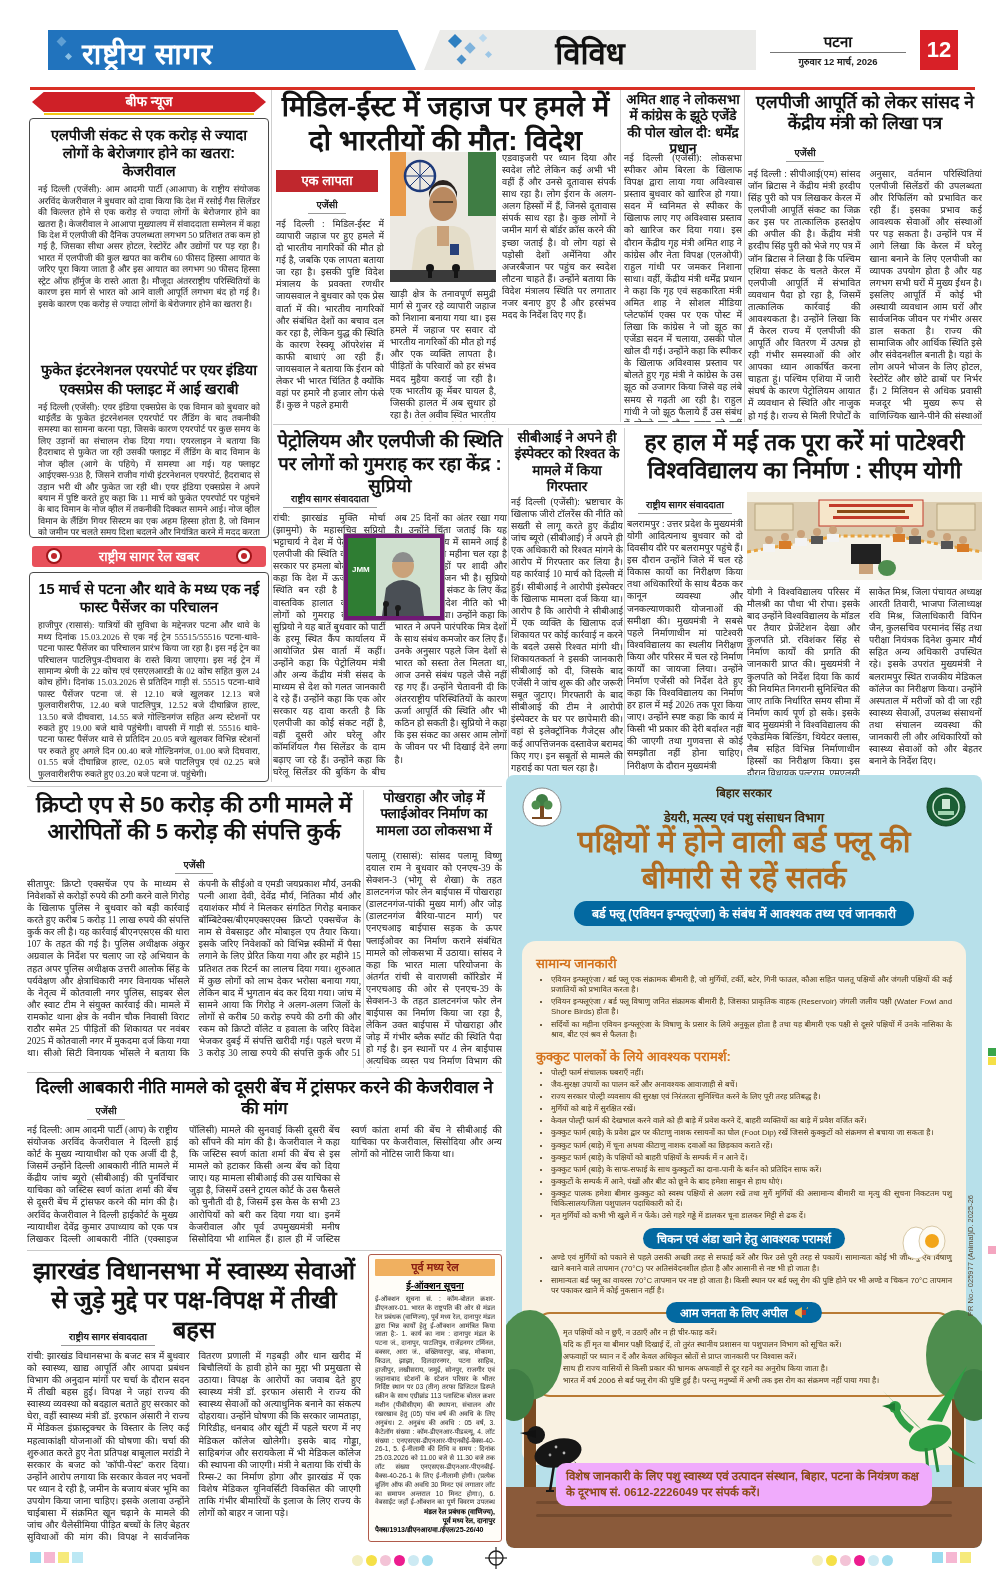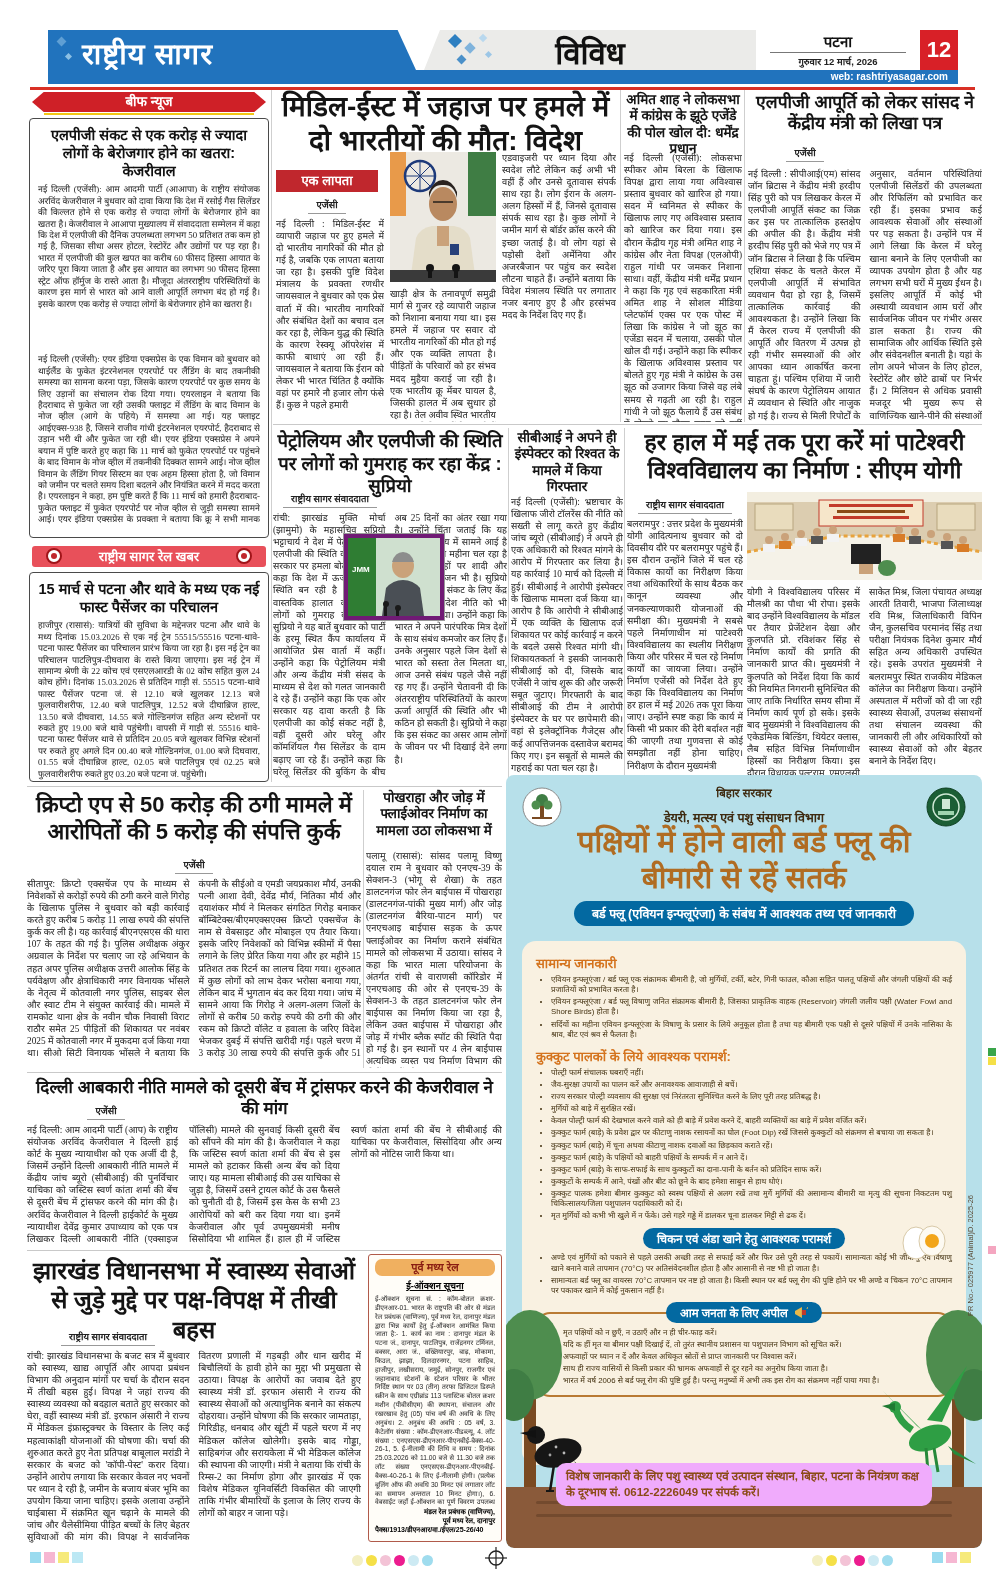--- a/index.html
+++ b/index.html
@@ -59,21 +59,21 @@
   .appealpill{position:absolute;top:-12px;left:50%;transform:translate(-50%,0);white-space:nowrap;}
   .adfooter{position:absolute;left:50px;top:688px;width:376px;background:#f0abfc;border-radius:10px;
             font-weight:bold;color:#8a4a16;font-size:11.5px;line-height:1.35;
             padding:6px 10px;box-sizing:border-box;z-index:5;}
   .ground{position:absolute;left:0;top:712px;width:476px;height:61px;background:#8a5a3a;border-radius:0 0 8px 8px;z-index:4;}
   .ground i{display:block;height:3px;background:#734a2e;margin:14px 30px 0;border-radius:2px;}
   .prno{position:absolute;left:460px;top:420px;font-size:7.5px;color:#5a4a35;writing-mode:vertical-rl;
         transform:rotate(180deg);z-index:6;}
   
   .aucbox{border:1.5px solid #b05a4a;border-radius:3px;box-sizing:border-box;padding:4px 6px;overflow:hidden;background:#fffdf8;}
-  .auchead{background:#f0b060;color:#8a1d12;font-weight:bold;font-size:11px;text-align:center;border-radius:7px;line-height:17px;}
+  .auchead{background:#f0b060;color:#8a1d12;font-weight:bold;font-size:11px;text-align:center;border-radius:1px;line-height:17px;}
   .aucsub{font-weight:bold;font-size:9.5px;text-align:center;text-decoration:underline;margin:3px 0;}
   .aucbody{font-size:6.7px;line-height:1.32;text-align:justify;color:#262626;overflow:hidden;}
   .aucsign{font-size:7px;font-weight:bold;text-align:right;line-height:1.3;}
   .aucref{font-size:7px;font-weight:bold;text-align:left;}
   .mark-sq{position:absolute;width:11px;height:11px;}
   .dotrow span{display:inline-block;width:11px;height:11px;border-radius:50%;margin-right:3px;}
 </style>
 </head>
 <body>
 
@@ -92,39 +92,39 @@
       <span class="dia" style="left:34px;top:26px;width:7px;height:7px;background:#4a90c9;"></span>
       <span class="dia" style="left:62px;top:22px;width:5px;height:5px;background:#9cc6e6;"></span>
       <div class="sec-title">विविध</div>
     </div>
     <div class="mast-white">
       <div class="city">पटना</div>
       <div class="mdate">गुरुवार 12 मार्च, 2026</div>
     </div>
     <div class="mast-red">12</div>
   </div>
-  <div class="webstrip">web: rashtriyasagar.com</div>
   <div class="redline"></div>
 
   <div class="vr" style="left:271px;top:90px;height:692px;"></div>
   <div class="vr" style="left:620px;top:90px;height:332px;"></div>
   <div class="vr" style="left:744px;top:90px;height:332px;"></div>
   <div class="vr" style="left:508px;top:428px;height:354px;"></div>
   <div class="vr" style="left:624px;top:428px;height:354px;"></div>
   <div class="vr" style="left:363px;top:790px;height:278px;"></div>
   <div class="hrule" style="left:273px;top:424px;width:709px;"></div>
   <div class="hrule" style="left:27px;top:786px;width:475px;"></div>
   <div class="hrule" style="left:27px;top:1072px;width:475px;"></div>
   <div class="hrule" style="left:27px;top:1250px;width:475px;"></div>
 
   <div class="abs ribbon" style="left:32px;top:92px;width:234px;height:20px;">बीफ न्यूज</div>
   <div class="abs" style="left:44px;top:113px;width:210px;height:2px;background:#f2c714;"></div>
   <div class="abs nbox" style="left:29px;top:118px;width:240px;height:420px;">
     <div class="bhead">एलपीजी संकट से एक करोड़ से ज्यादा लोगों के बेरोजगार होने का खतरा: केजरीवाल</div>
     <div class="bod bod-sm" style="height:170px;">नई दिल्ली (एजेंसी): आम आदमी पार्टी (आआपा) के राष्ट्रीय संयोजक अरविंद केजरीवाल ने बुधवार को दावा किया कि देश में रसोई गैस सिलेंडर की किल्लत होने से एक करोड़ से ज्यादा लोगों के बेरोजगार होने का खतरा है। केजरीवाल ने आआपा मुख्यालय में संवाददाता सम्मेलन में कहा कि देश में एलपीजी की दैनिक उपलब्धता लगभग 50 प्रतिशत तक कम हो गई है, जिसका सीधा असर होटल, रेस्टोरेंट और उद्योगों पर पड़ रहा है। भारत में एलपीजी की कुल खपत का करीब 60 फीसद हिस्सा आयात के जरिए पूरा किया जाता है और इस आयात का लगभग 90 फीसद हिस्सा स्ट्रेट ऑफ हॉर्मुज के रास्ते आता है। मौजूदा अंतरराष्ट्रीय परिस्थितियों के कारण इस मार्ग से भारत को आने वाली आपूर्ति लगभग बंद हो गई है। इसके कारण एक करोड़ से ज्यादा लोगों के बेरोजगार होने का खतरा है।</div>
+    <div class="bhead" style="margin-top:7px;">फुकेत इंटरनेशनल एयरपोर्ट पर एयर इंडिया एक्सप्रेस की फ्लाइट में आई खराबी</div>
     <div class="bod bod-sm" style="height:170px;">नई दिल्ली (एजेंसी): एयर इंडिया एक्सप्रेस के एक विमान को बुधवार को थाईलैंड के फुकेत इंटरनेशनल एयरपोर्ट पर लैंडिंग के बाद तकनीकी समस्या का सामना करना पड़ा, जिसके कारण एयरपोर्ट पर कुछ समय के लिए उड़ानों का संचालन रोक दिया गया। एयरलाइन ने बताया कि हैदराबाद से फुकेत जा रही उसकी फ्लाइट में लैंडिंग के बाद विमान के नोज व्हील (आगे के पहिये) में समस्या आ गई। यह फ्लाइट आईएक्स-938 है, जिसने राजीव गांधी इंटरनेशनल एयरपोर्ट, हैदराबाद से उड़ान भरी थी और फुकेत जा रही थी। एयर इंडिया एक्सप्रेस ने अपने बयान में पुष्टि करते हुए कहा कि 11 मार्च को फुकेत एयरपोर्ट पर पहुंचने के बाद विमान के नोज व्हील में तकनीकी दिक्कत सामने आई। नोज व्हील विमान के लैंडिंग गियर सिस्टम का एक अहम हिस्सा होता है, जो विमान को जमीन पर चलते समय दिशा बदलने और नियंत्रित करने में मदद करता है। एयरलाइन ने कहा, हम पुष्टि करते हैं कि 11 मार्च को हमारी हैदराबाद-फुकेत फ्लाइट में फुकेत एयरपोर्ट पर नोज व्हील से जुड़ी समस्या सामने आई। एयर इंडिया एक्सप्रेस के प्रवक्ता ने बताया कि क्रू ने सभी मानक सुरक्षा प्रक्रियाओं का पालन किया और सभी यात्रियों को सुरक्षित तरीके से विमान से उतार दिया गया। उन्होंने यात्रियों, फुकेत एयरपोर्ट प्रशासन और अन्य संबंधित पक्षों के सहयोग के लिए धन्यवाद भी दिया।</div>
   </div>
 
   <div class="abs ribbon2" style="left:32px;top:546px;width:234px;height:21px;">
     <span class="medal" style="left:14px;">
         <i></i>
       </span>
     <span>राष्ट्रीय सागर रेल खबर</span>
     <span class="medal" style="right:14px;">
         <i></i>

